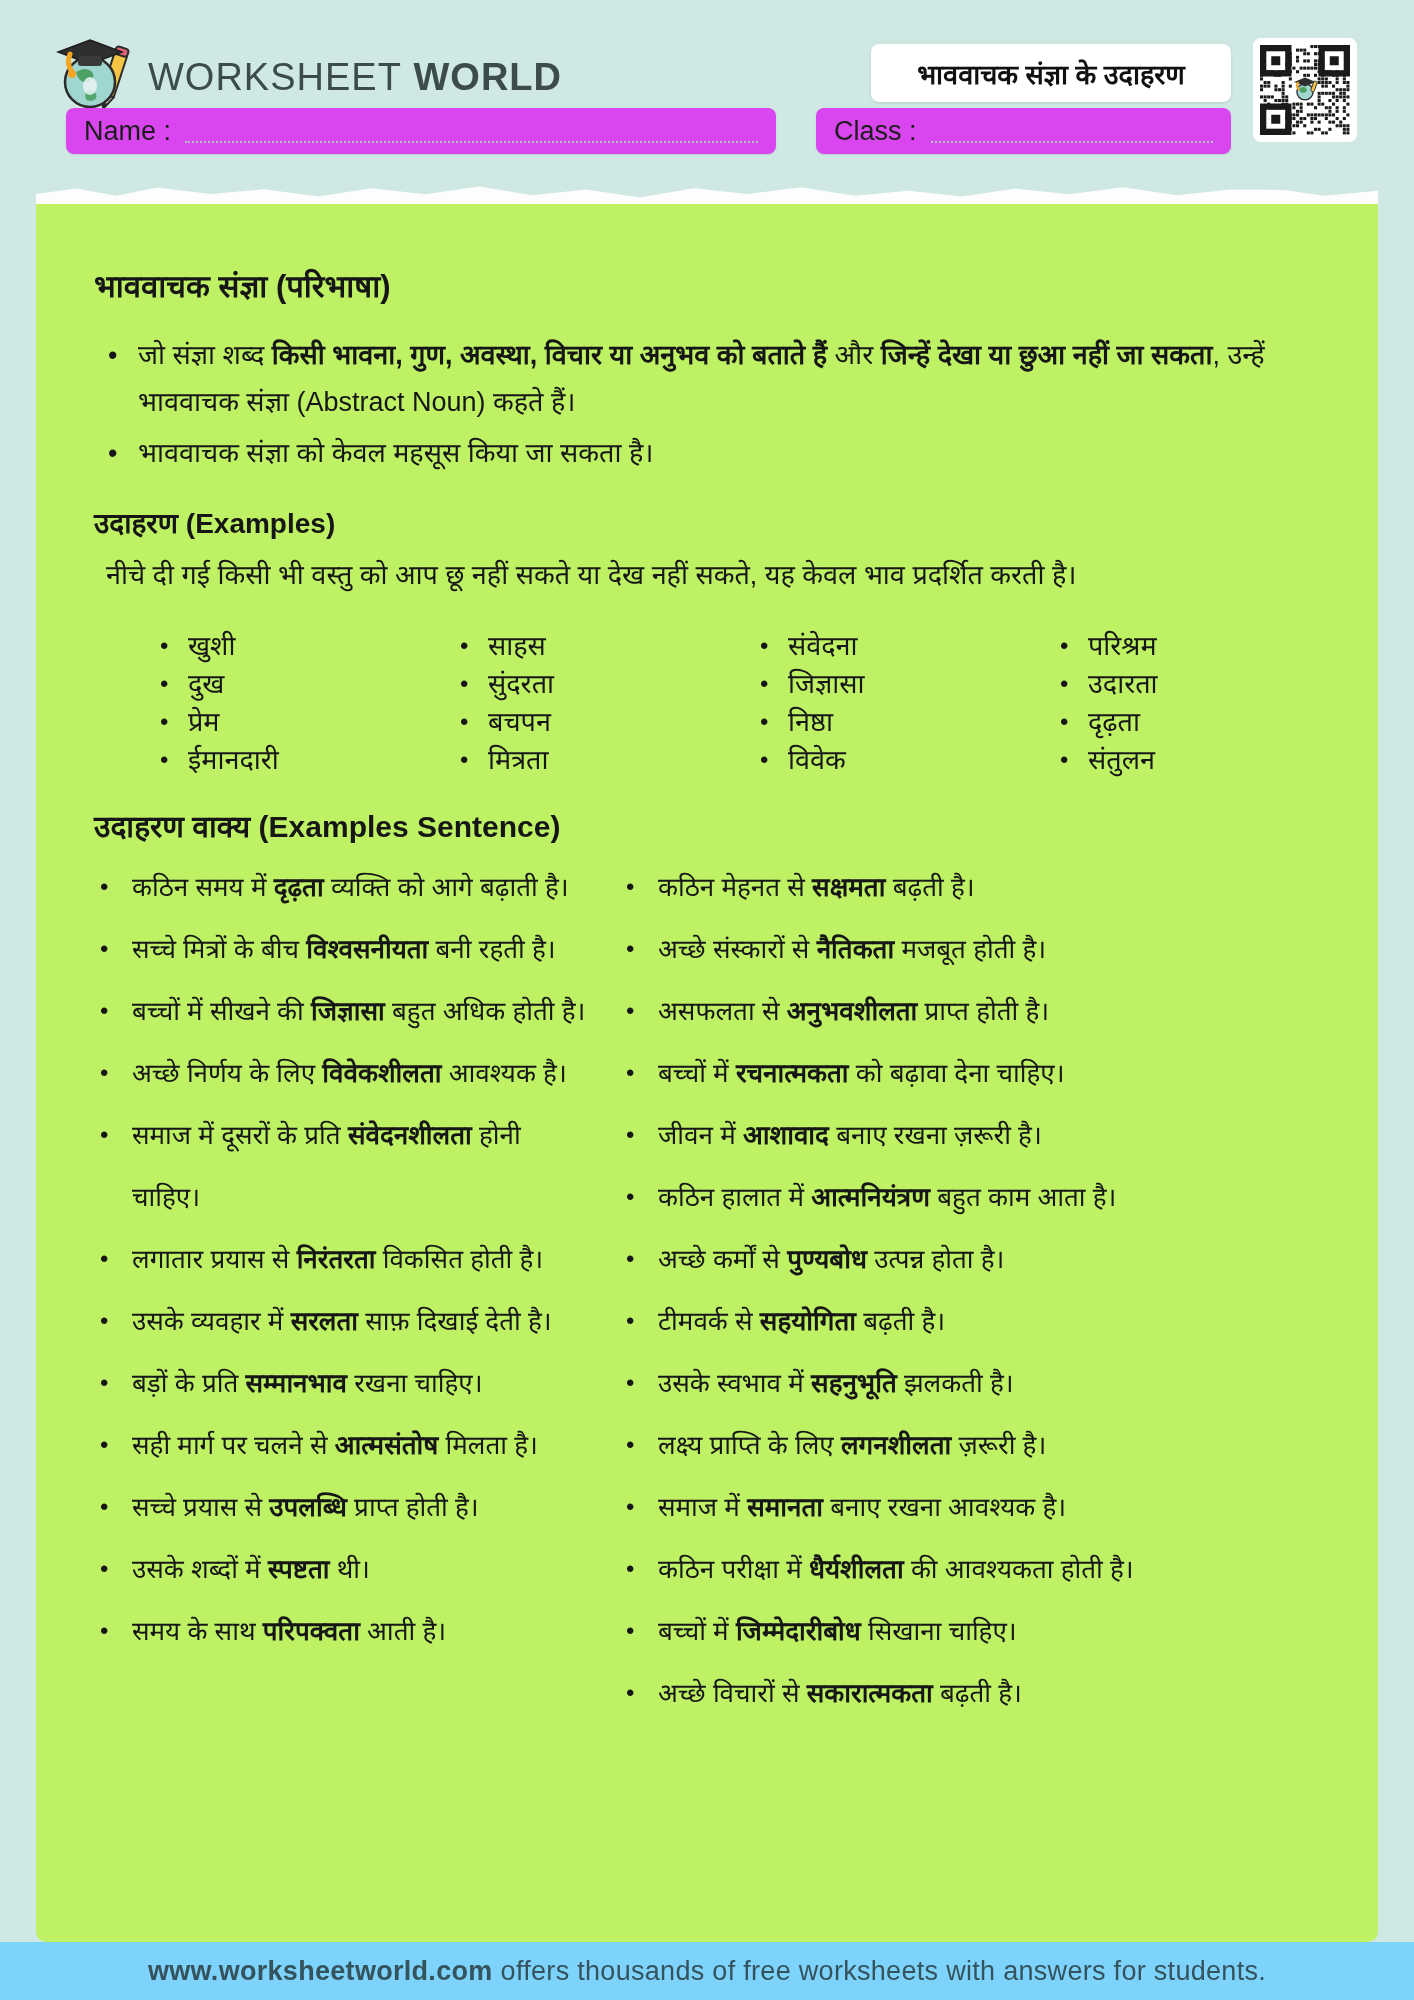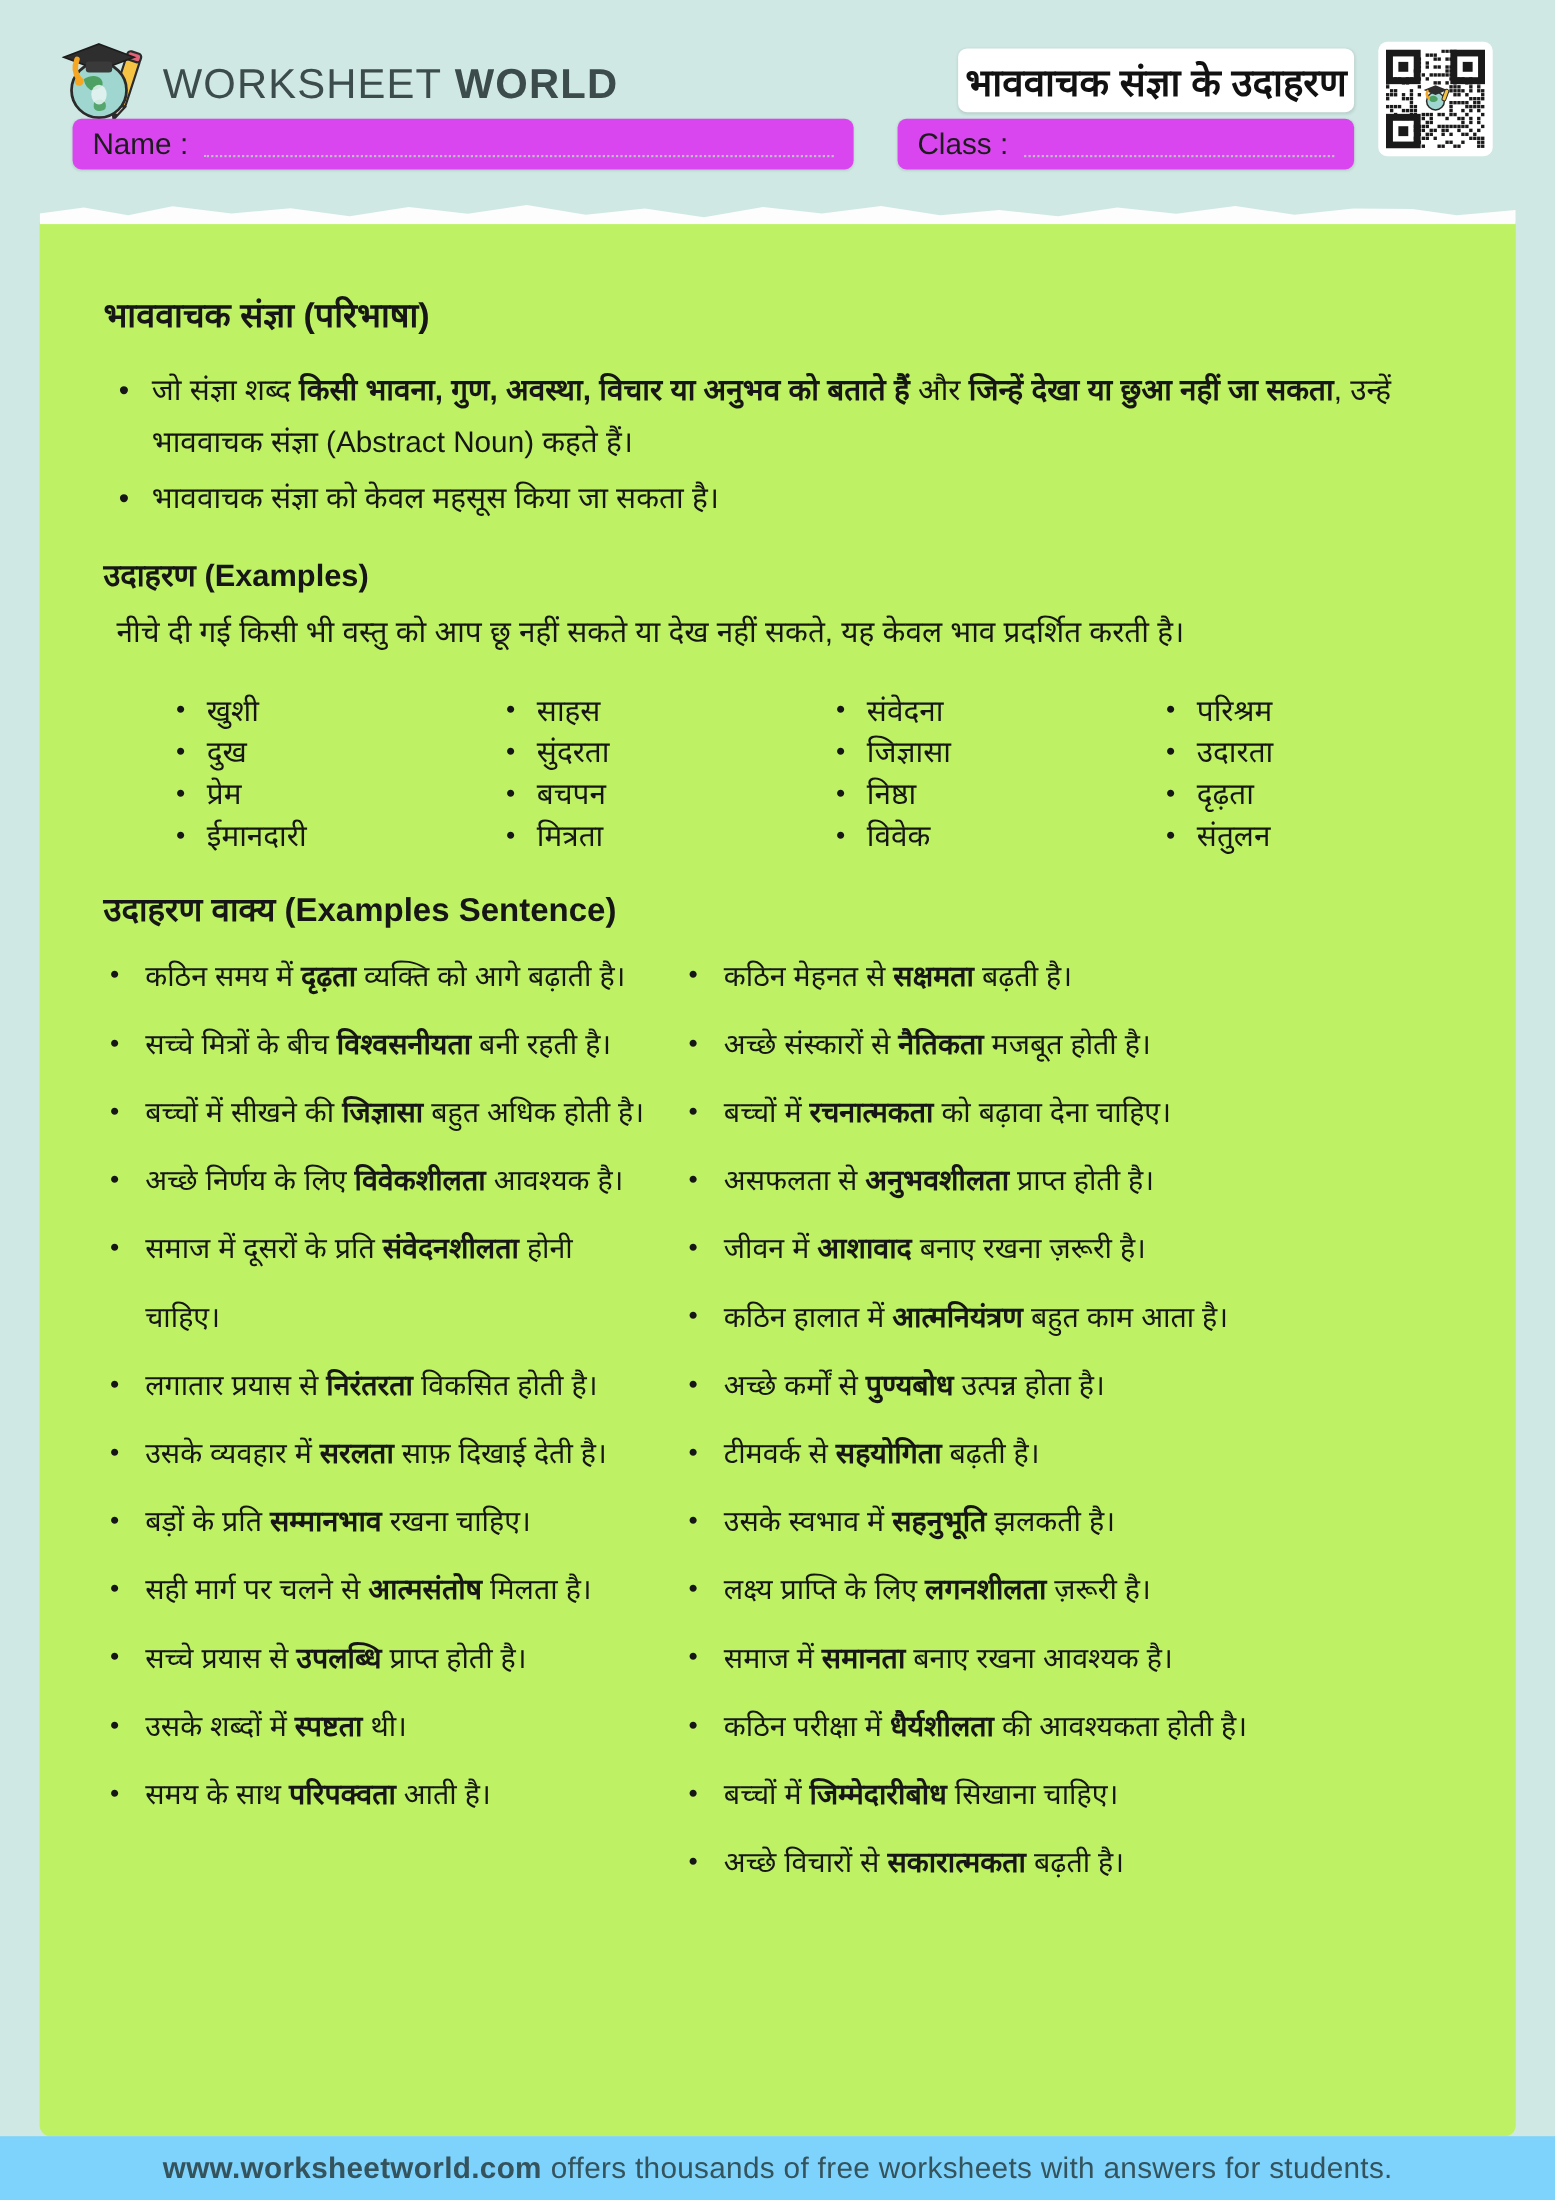--- a/index.html
+++ b/index.html
@@ -15,21 +15,21 @@
   .header { position:absolute; top:0; left:16px; width:1414px; height:200px; }
   .brand { position:absolute; left:40px; top:34px; display:flex; align-items:center; gap:14px; }
   .brand-logo { width:78px; height:82px; }
   .brand-text { font-size:38px; letter-spacing:1px; color:#3c4b4b; white-space:nowrap; }
   .brand-text .light { font-weight:500; }
   .brand-text .heavy { font-weight:800; }
   .title-badge {
     position:absolute; left:855px; top:44px; width:360px; height:58px;
     background:#ffffff; border-radius:8px; box-shadow:0 1px 3px rgba(0,0,0,.12);
     display:flex; align-items:center; justify-content:center;
-    font-size:35px; font-weight:700; color:#111;
+    font-size:27px; font-weight:700; color:#111;
   }
   .qr-box {
     position:absolute; left:1237px; top:38px; width:104px; height:104px;
     background:#ffffff; border-radius:8px; padding:7px;
   }
   .qr-box svg { width:90px; height:90px; display:block; }
   .field-box {
     position:absolute; top:108px; height:46px;
     background:#d946ef; border-radius:8px; box-shadow:0 1px 2px rgba(0,0,0,.10);
     display:flex; align-items:center; padding:0 18px; gap:14px;
@@ -397,22 +397,22 @@
         <li><span>उसके व्यवहार में </span><b>सरलता</b><span> साफ़ दिखाई देती है।</span></li>
         <li><span>बड़ों के प्रति </span><b>सम्मानभाव</b><span> रखना चाहिए।</span></li>
         <li><span>सही मार्ग पर चलने से </span><b>आत्मसंतोष</b><span> मिलता है।</span></li>
         <li><span>सच्चे प्रयास से </span><b>उपलब्धि</b><span> प्राप्त होती है।</span></li>
         <li><span>उसके शब्दों में </span><b>स्पष्टता</b><span> थी।</span></li>
         <li><span>समय के साथ </span><b>परिपक्वता</b><span> आती है।</span></li>
       </ul>
     <ul class="sent-col right">
         <li><span>कठिन मेहनत से </span><b>सक्षमता</b><span> बढ़ती है।</span></li>
         <li><span>अच्छे संस्कारों से </span><b>नैतिकता</b><span> मजबूत होती है।</span></li>
+        <li><span>असफलता से </span><b>अनुभवशीलता</b><span> प्राप्त होती है।</span></li>
         <li><span>बच्चों में </span><b>रचनात्मकता</b><span> को बढ़ावा देना चाहिए।</span></li>
-        <li><span>असफलता से </span><b>अनुभवशीलता</b><span> प्राप्त होती है।</span></li>
         <li><span>जीवन में </span><b>आशावाद</b><span> बनाए रखना ज़रूरी है।</span></li>
         <li><span>कठिन हालात में </span><b>आत्मनियंत्रण</b><span> बहुत काम आता है।</span></li>
         <li><span>अच्छे कर्मों से </span><b>पुण्यबोध</b><span> उत्पन्न होता है।</span></li>
         <li><span>टीमवर्क से </span><b>सहयोगिता</b><span> बढ़ती है।</span></li>
         <li><span>उसके स्वभाव में </span><b>सहनुभूति</b><span> झलकती है।</span></li>
         <li><span>लक्ष्य प्राप्ति के लिए </span><b>लगनशीलता</b><span> ज़रूरी है।</span></li>
         <li><span>समाज में </span><b>समानता</b><span> बनाए रखना आवश्यक है।</span></li>
         <li><span>कठिन परीक्षा में </span><b>धैर्यशीलता</b><span> की आवश्यकता होती है।</span></li>
         <li><span>बच्चों में </span><b>जिम्मेदारीबोध</b><span> सिखाना चाहिए।</span></li>
         <li><span>अच्छे विचारों से </span><b>सकारात्मकता</b><span> बढ़ती है।</span></li>

